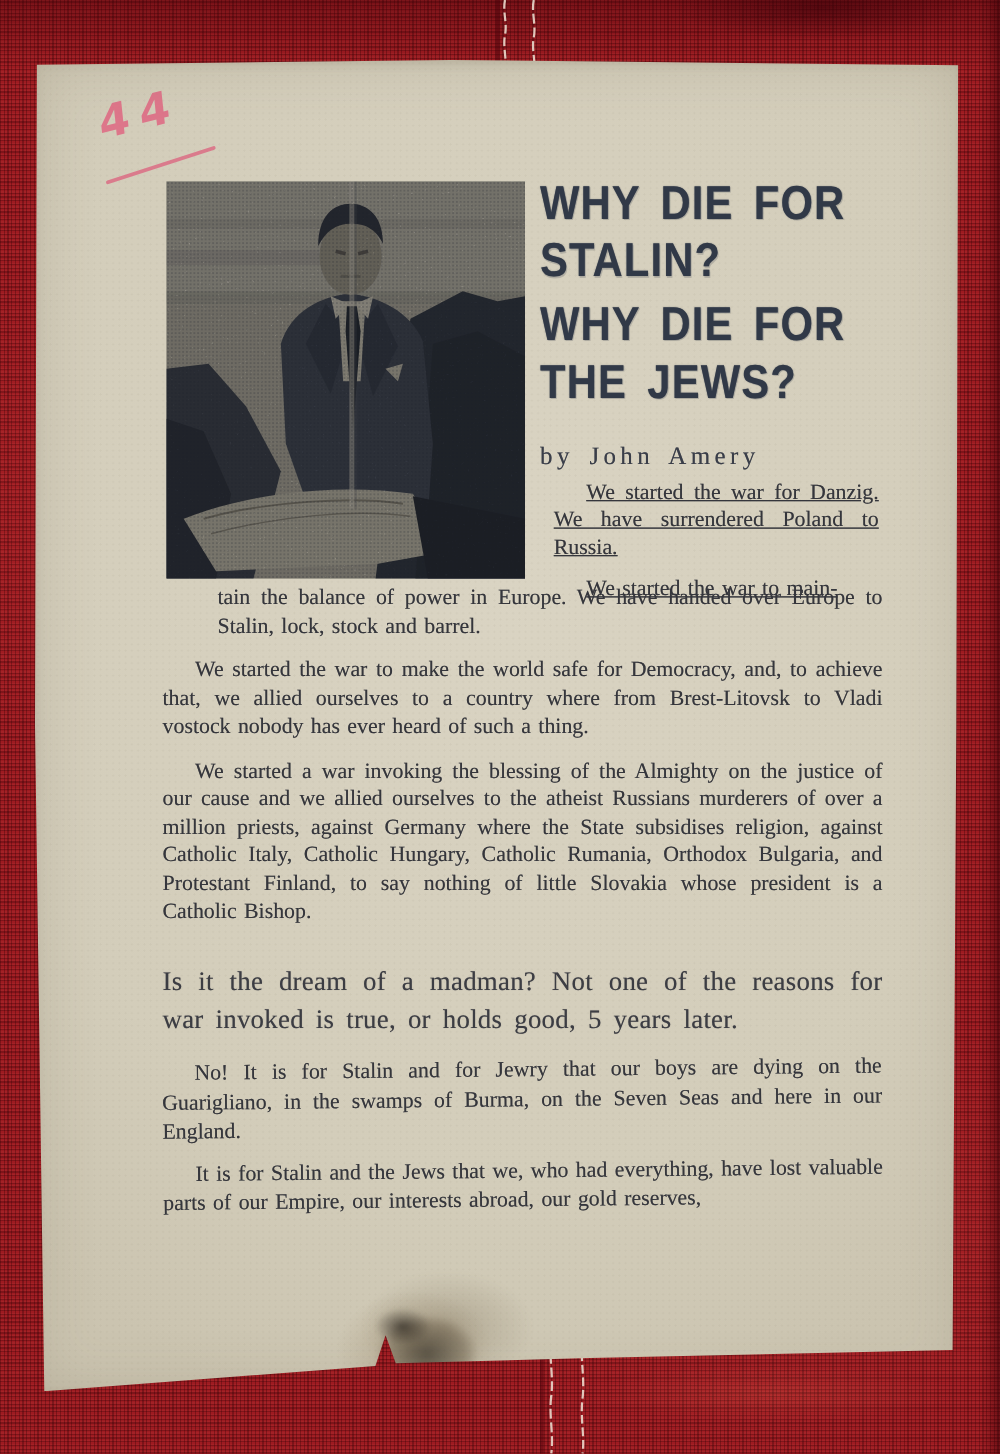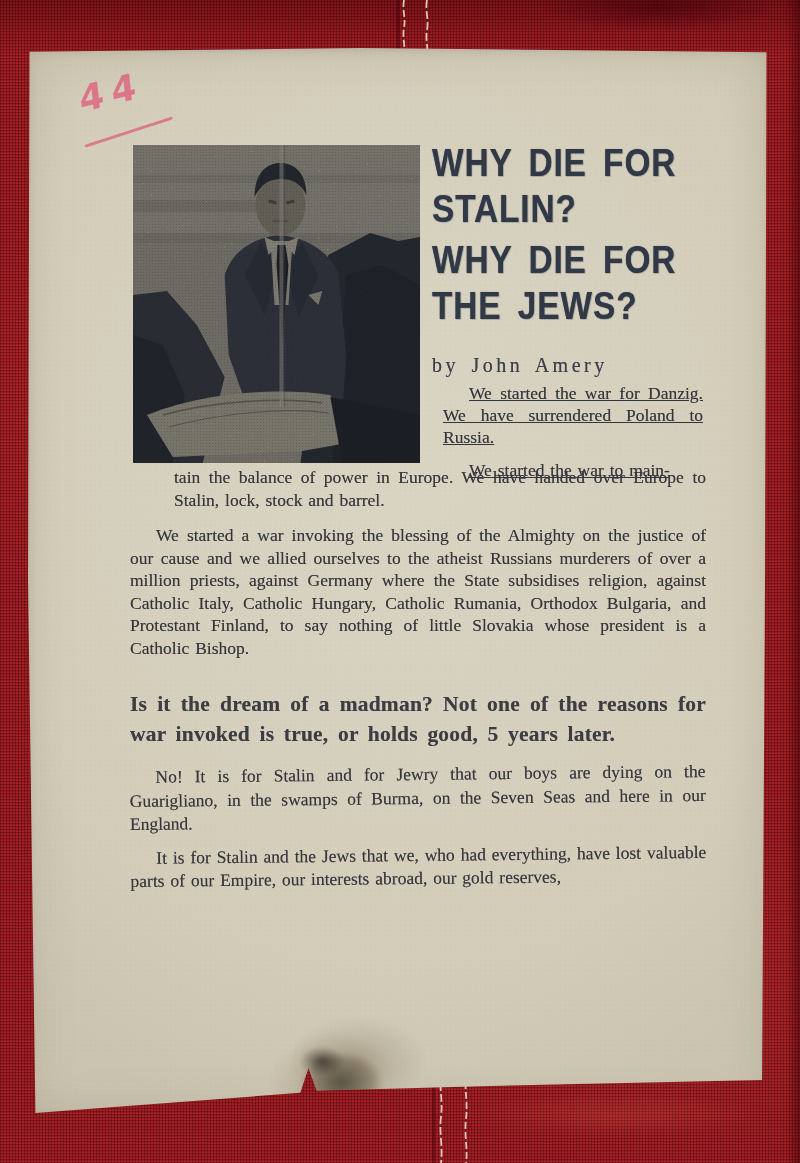--- a/index.html
+++ b/index.html
@@ -102,21 +102,21 @@
   .col-right p{margin:0;text-indent:26px;text-decoration:underline;}
   .col-right .hang{margin-top:11px;}
   .flow{
     position:absolute;left:102px;top:418px;width:576px;
     font-size:17.5px;line-height:22.5px;
   }
   .flow p{margin:0 0 13px 0;text-indent:26px;}
   .flow p.cont{text-indent:0;margin-left:44px;}
   .emphasis{
     margin:30px 0 17px 0 !important;text-indent:0 !important;
-    font-size:21.5px;line-height:30px;font-weight:700;
+    font-size:21.5px;line-height:30px;font-weight:400;
     word-spacing:4px;letter-spacing:.2px;color:#3c3d43;
     text-shadow:0 0 0.6px rgba(60,61,67,.5);
   }
   .closing{transform:rotate(-0.6deg);transform-origin:left center;}
   .closing p{line-height:23.5px;margin-bottom:10px;}
   
   .burn{
     position:absolute;left:230px;top:930px;width:200px;height:135px;pointer-events:none;
     background:
       radial-gradient(ellipse 55px 42px at 42% 78%, rgba(25,22,16,.55), rgba(70,58,40,.30) 55%, transparent 75%),
@@ -215,20 +215,21 @@
     <div class="byline">by John Amery</div>
   </div>
 
   <div class="col-right bodytext">
     <p>We started the war for Danzig. We have surrendered Poland to Russia.</p>
     <p class="hang">We started the war to main-</p>
   </div>
 
   <div class="flow bodytext">
     <p class="cont">tain the balance of power in Europe.  We have handed over Europe to Stalin, lock, stock and barrel.</p>
+    <p>We started the war to make the world safe for Democracy, and, to achieve that, we allied ourselves to a country where from Brest-Litovsk to Vladi vostock nobody has ever heard of such a thing.</p>
     <p>We started a war invoking the blessing of the Almighty on the justice of our cause and we allied ourselves to the atheist Russians murderers of over a million priests, against Germany where the State subsidises religion, against Catholic Italy, Catholic Hungary, Catholic Rumania, Orthodox Bulgaria, and Protestant Finland, to say nothing of little Slovakia whose president is a Catholic Bishop.</p>
     <p class="emphasis">Is it the dream of a madman?  Not one of the reasons for war invoked is true, or holds good, 5 years later.</p>
     <div class="closing">
       <p>No! It is for Stalin and for Jewry that our boys are dying on the Guarigliano, in the swamps of Burma, on the Seven Seas and here in our England.</p>
       <p>It is for Stalin and the Jews that we, who had everything, have lost valuable parts of our Empire, our interests abroad, our gold reserves,</p>
     </div>
   </div>
 
   <div class="burn"></div>
   <div class="burn-core"></div>

